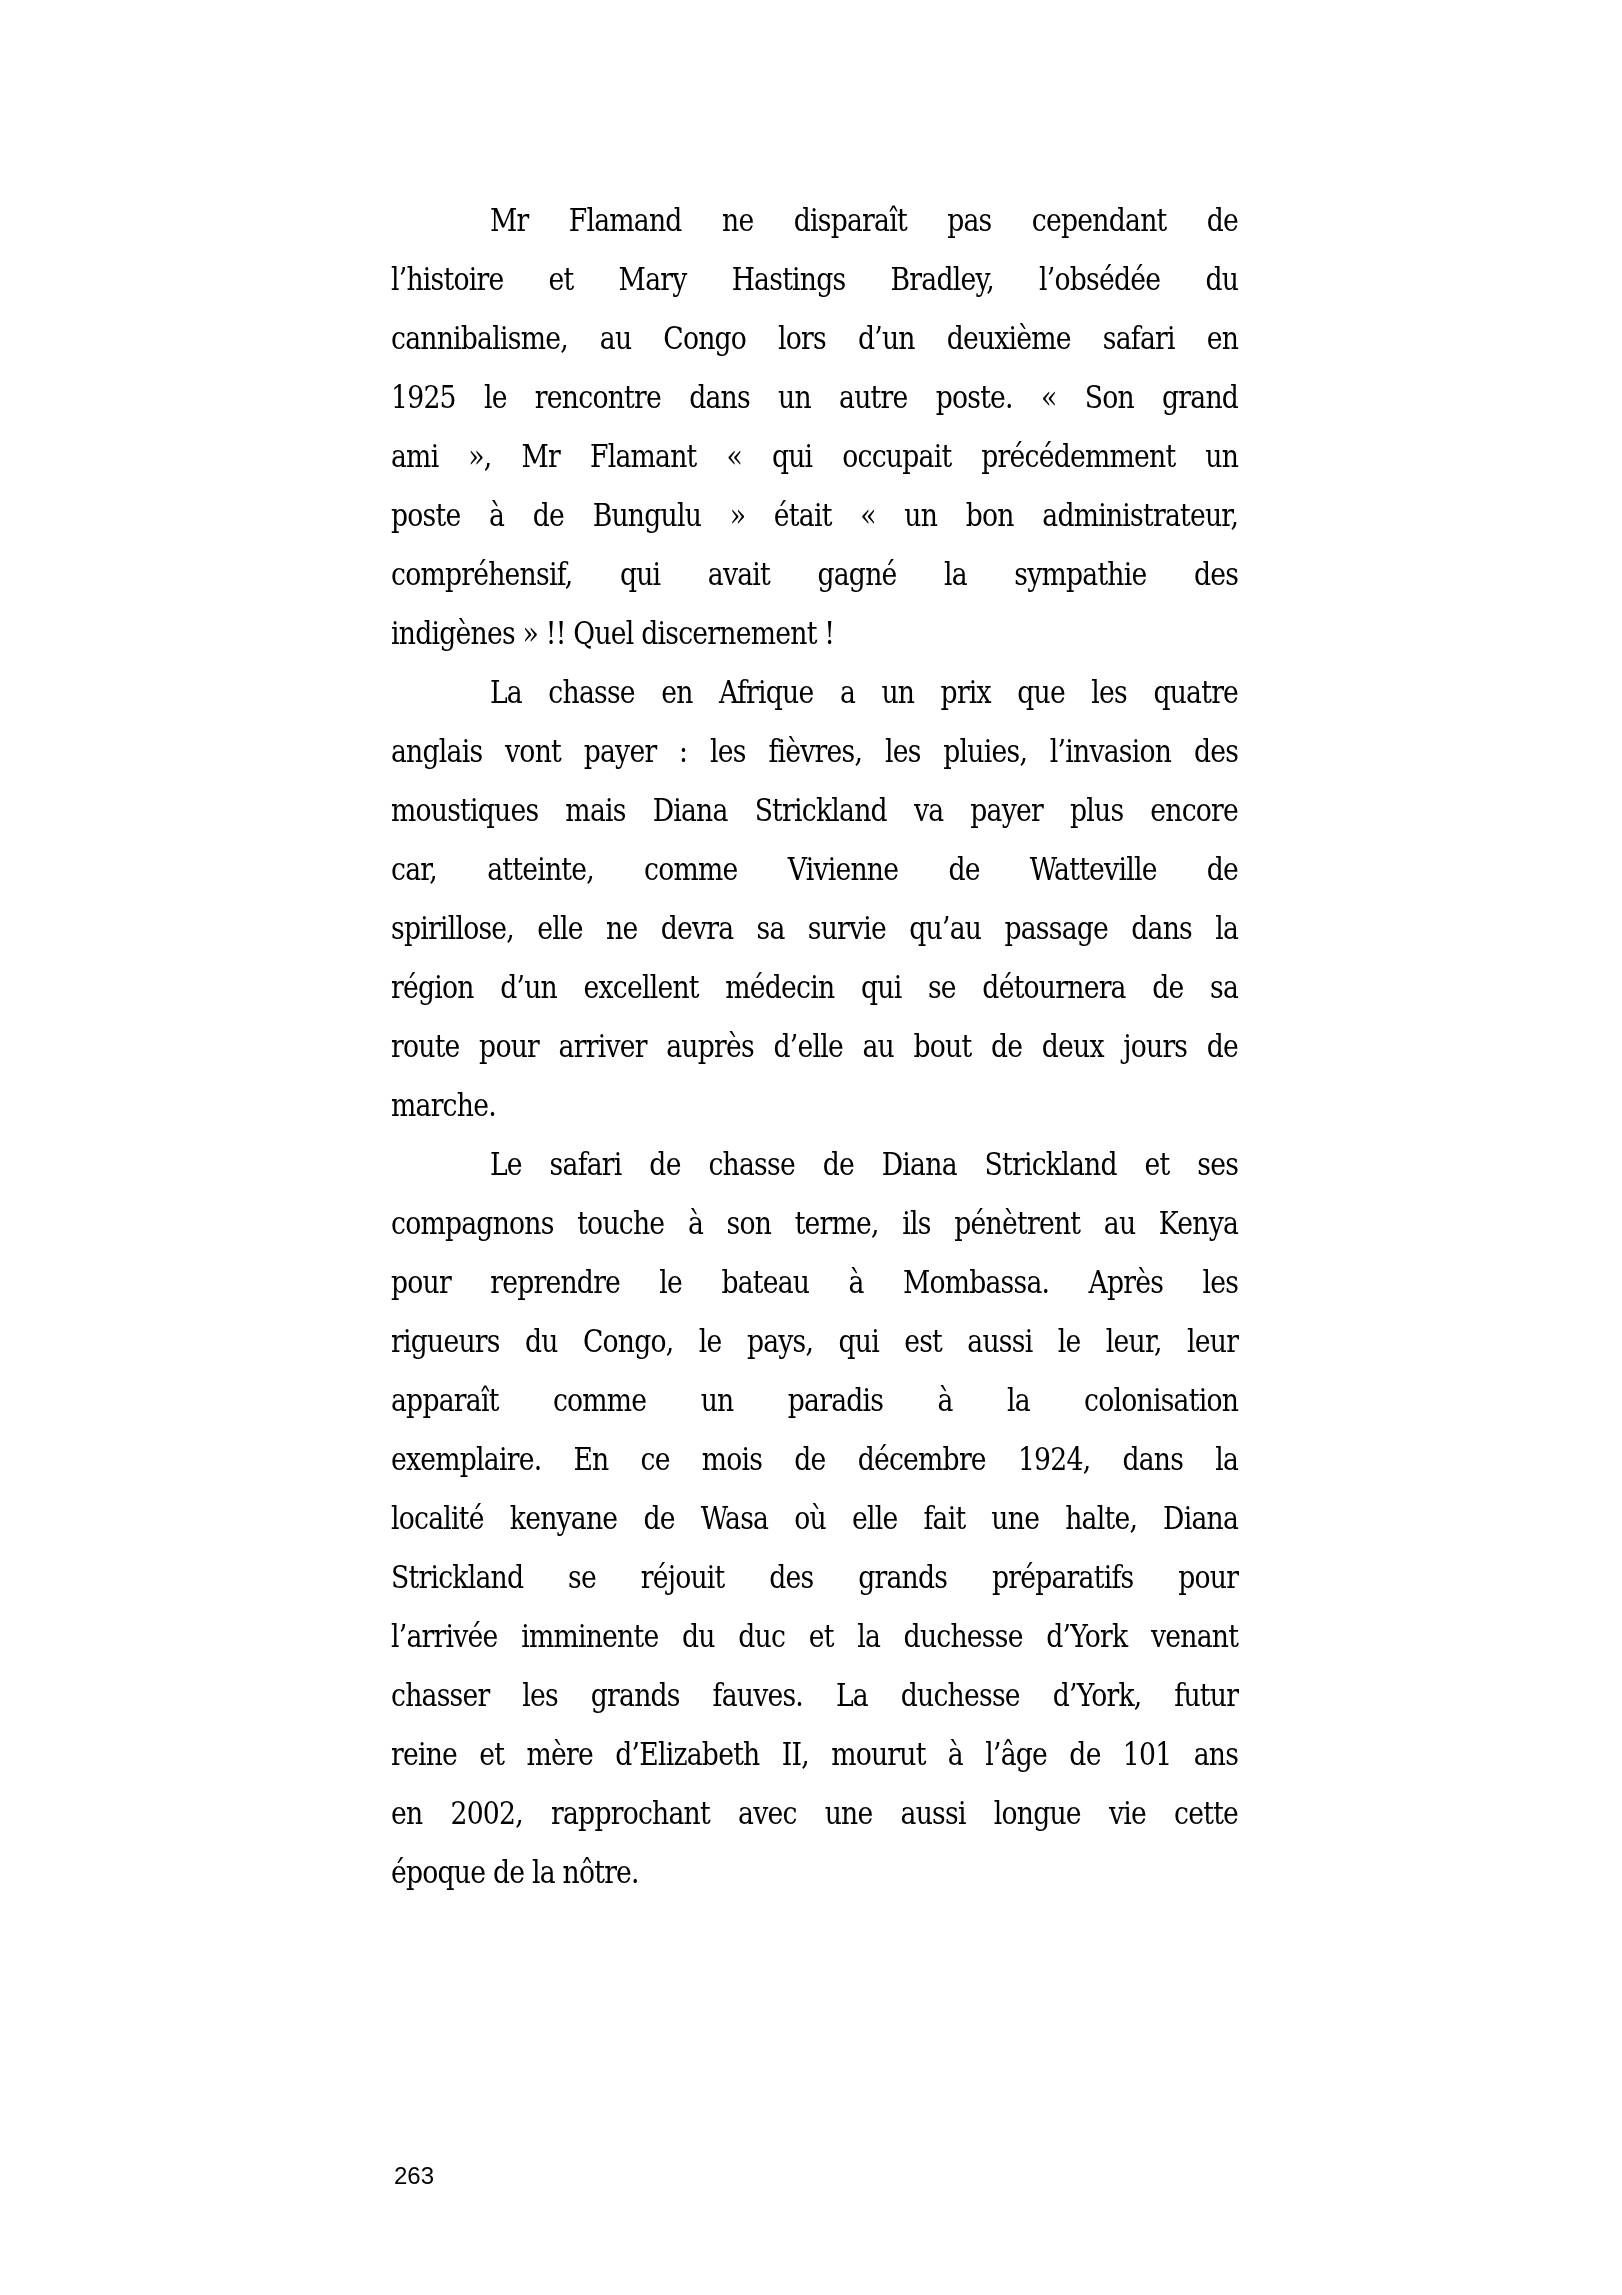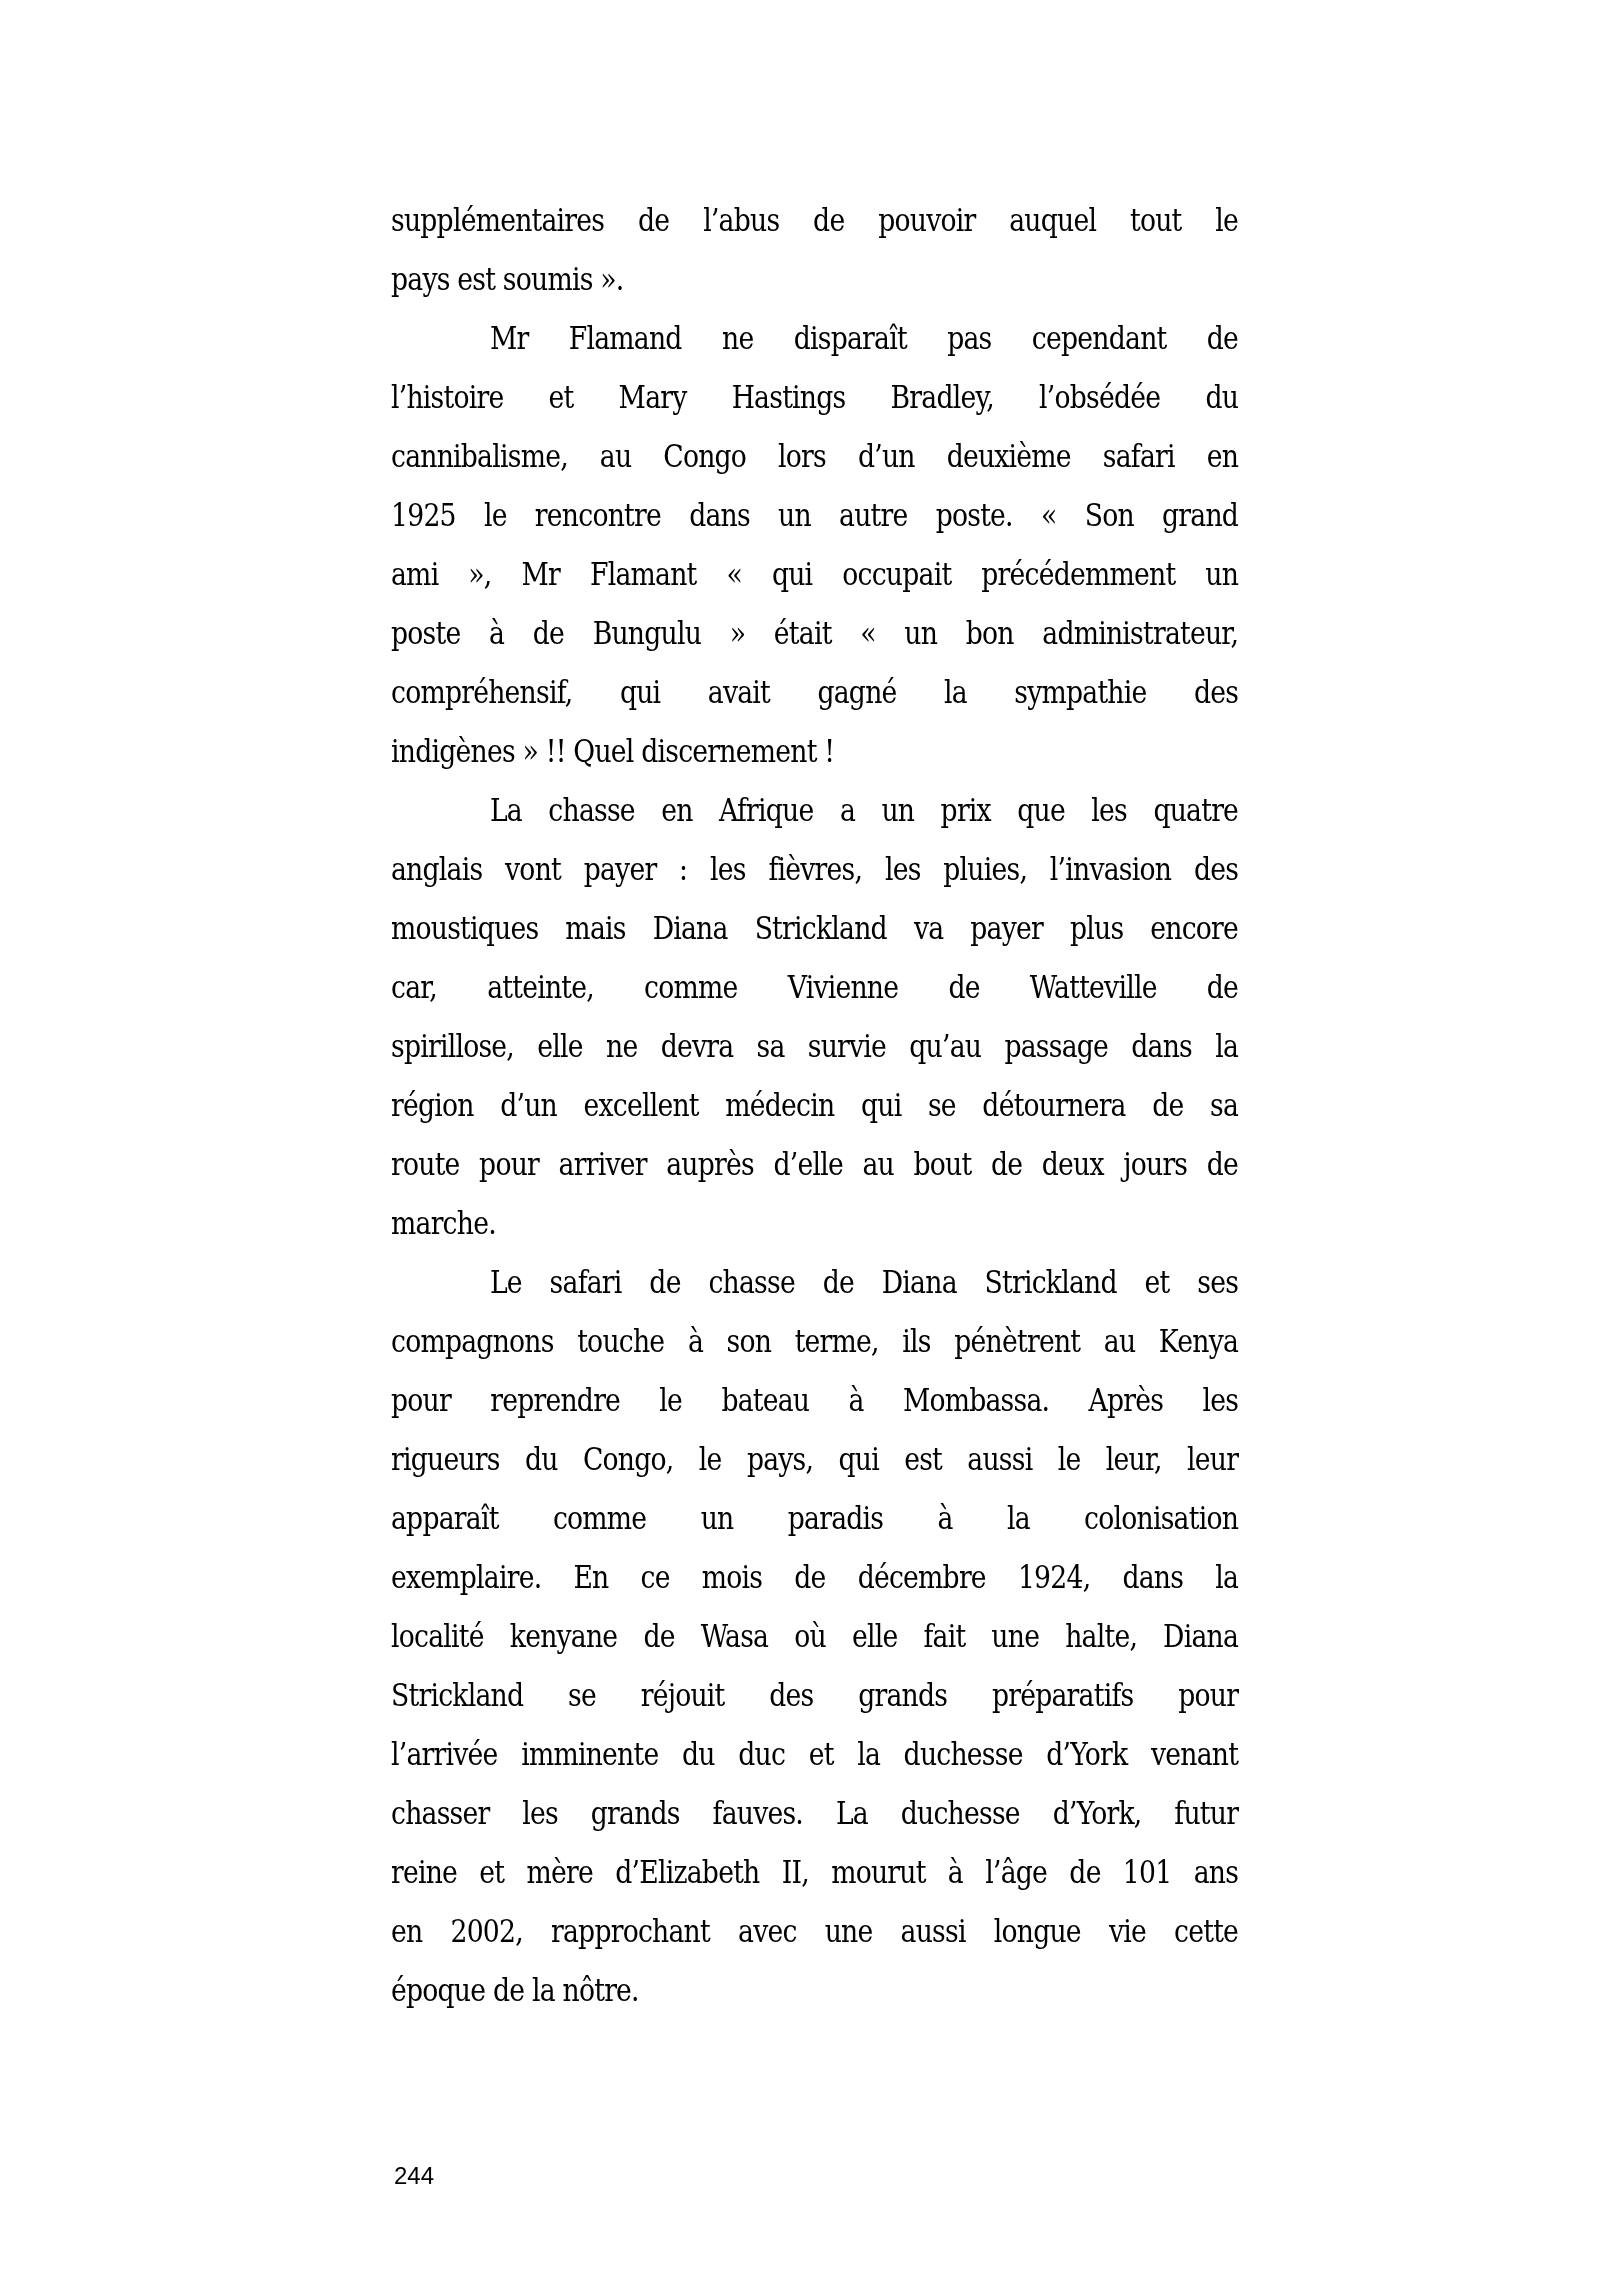--- a/index.html
+++ b/index.html
@@ -56,24 +56,20 @@
       font-size: 24px;
       color: #000000;
     }
   </style>
 </head>
 <body>
 
 <div class="page">
   <div class="text-block">
 
-    <div>
-      <span class="line">supplémentaires de l’abus de pouvoir auquel tout le</span>
-      <span class="line last">pays est soumis ».</span>
-    </div>
 
     <div>
       <span class="line indent">Mr Flamand ne disparaît pas cependant de</span>
       <span class="line">l’histoire et Mary Hastings Bradley, l’obsédée du</span>
       <span class="line">cannibalisme, au Congo lors d’un deuxième safari en</span>
       <span class="line">1925 le rencontre dans un autre poste. « Son grand</span>
       <span class="line">ami », Mr Flamant « qui occupait précédemment un</span>
       <span class="line">poste à de Bungulu » était « un bon administrateur,</span>
       <span class="line">compréhensif, qui avait gagné la sympathie des</span>
       <span class="line last">indigènes » !! Quel discernement !</span>
@@ -101,15 +97,15 @@
       <span class="line">Strickland se réjouit des grands préparatifs pour</span>
       <span class="line">l’arrivée imminente du duc et la duchesse d’York venant</span>
       <span class="line">chasser les grands fauves. La duchesse d’York, futur</span>
       <span class="line">reine et mère d’Elizabeth II, mourut à l’âge de 101 ans</span>
       <span class="line">en 2002, rapprochant avec une aussi longue vie cette</span>
       <span class="line last">époque de la nôtre.</span>
     </div>
 
   </div>
 
-  <div class="page-number">244</div>
+  <div class="page-number">263</div>
 </div>
 
 
 </body></html>

